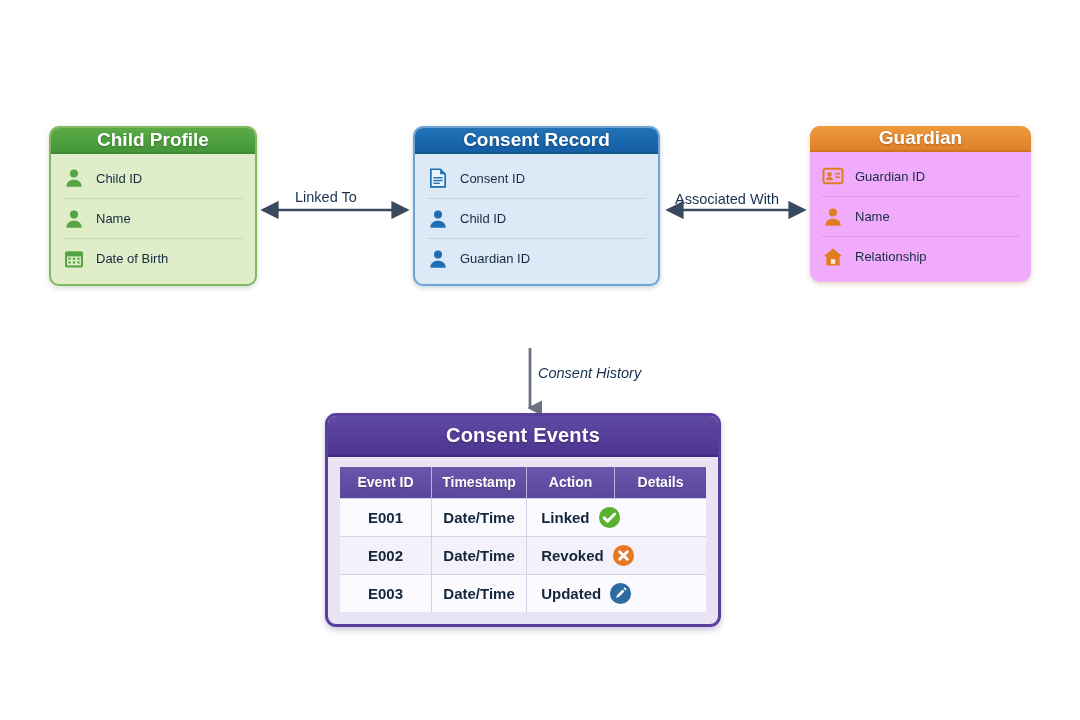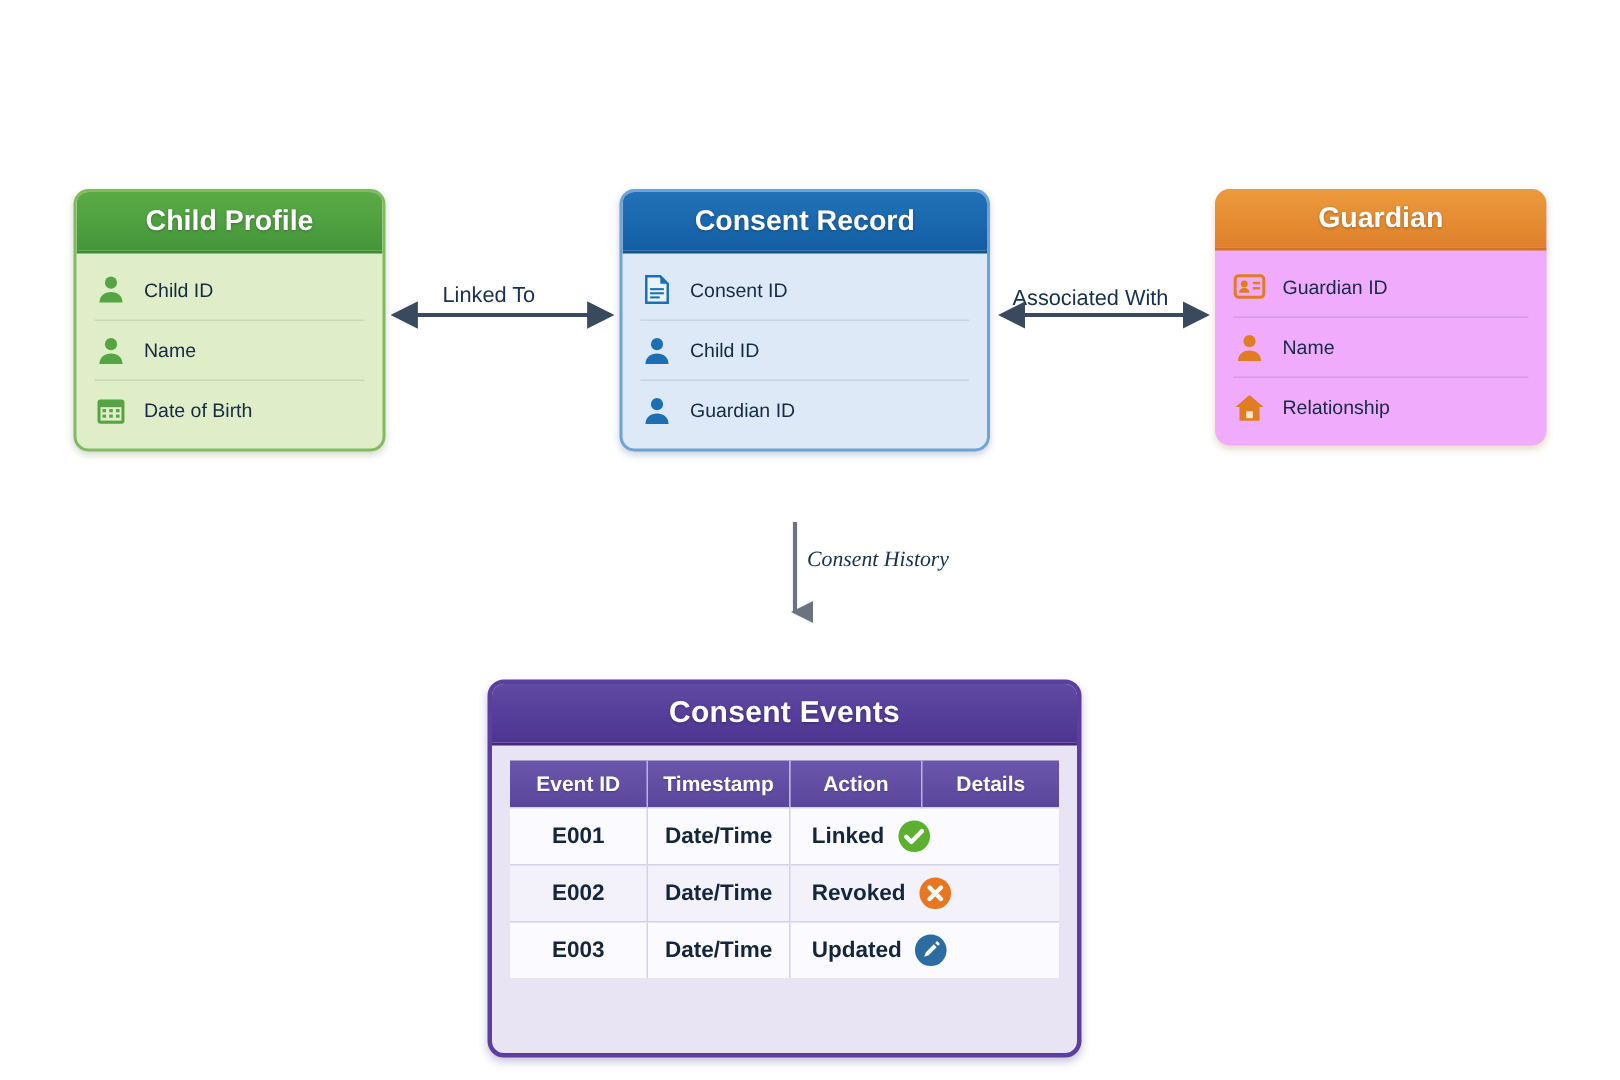--- a/index.html
+++ b/index.html
@@ -35,21 +35,21 @@
     text-shadow: 0 1px 2px rgba(0,0,0,.30);
   }
   .banner-shadow {
     position: absolute; left: 66px; right: 66px; top: 64px; height: 10px;
     background: linear-gradient(180deg, rgba(40,90,140,.30), rgba(40,90,140,0));
   }
 
   
   .card { position: absolute; border-radius: 10px; overflow: hidden; }
   .card-head {
-    height: 41px; display: flex; align-items: center; justify-content: center;
+    height: 26px; display: flex; align-items: center; justify-content: center;
     color: #fff; font-size: 19px; font-weight: bold;
     text-shadow: 0 1px 2px rgba(0,0,0,.28);
   }
   .card-body { padding: 4px 12px 6px 12px; }
   .field { display: flex; align-items: center; height: 40px; gap: 11px; }
   .field + .field { border-top: 1px solid rgba(0,0,0,.09); }
   .field-label { font-size: 13px; color: #152a42; font-weight: 500; white-space: nowrap; }
   .ico { width: 22px; height: 22px; flex: 0 0 22px; display: block; }
 
   
@@ -70,28 +70,28 @@
   #card-guardian { left: 810px; top: 126px; width: 221px;
     background: #f0abfc; border: 2px solid #e7aköp; border-color: #e8a764;
     box-shadow: 0 2px 5px rgba(150,95,20,.25); }
   #card-guardian .card-head { background: linear-gradient(180deg,#ec9a3c 0%, #df812a 100%);
     border-bottom: 2px solid #cf7520; }
 
   
   .conn-label {
     position: absolute; font-size: 14.5px; color: #16304d; white-space: nowrap;
   }
-  .conn-label.ital { font-style: italic; font-family: Liberation Serif, serif; }
+  .conn-label.ital { font-style: italic; }
   .conn-svg { position: absolute; }
 
   
   #card-events {
-    position: absolute; left: 325px; top: 413px; width: 396px; height: 252px;
+    position: absolute; left: 325px; top: 413px; width: 396px; height: 214px;
     background: #e9e4f3; border: 3px solid #5b3f9e; border-radius: 11px;
-    box-shadow: 0 3px 6px rgba(70,45,130,.28); overflow: hidden; margin-top: 40px;
+    box-shadow: 0 3px 6px rgba(70,45,130,.28); overflow: hidden;
   }
   #card-events .card-head {
     height: 41px; background: linear-gradient(180deg,#5f4aa4 0%, #4d3490 100%);
     color: #fff; font-size: 20px; font-weight: bold; letter-spacing: .2px;
     border-bottom: 2px solid #43297f;
     display: flex; align-items: center; justify-content: center;
     text-shadow: 0 1px 2px rgba(0,0,0,.3);
   }
   .tbl-wrap { padding: 10px 12px 12px 12px; }
   table.events { width: 100%; border-collapse: collapse; table-layout: fixed; }

